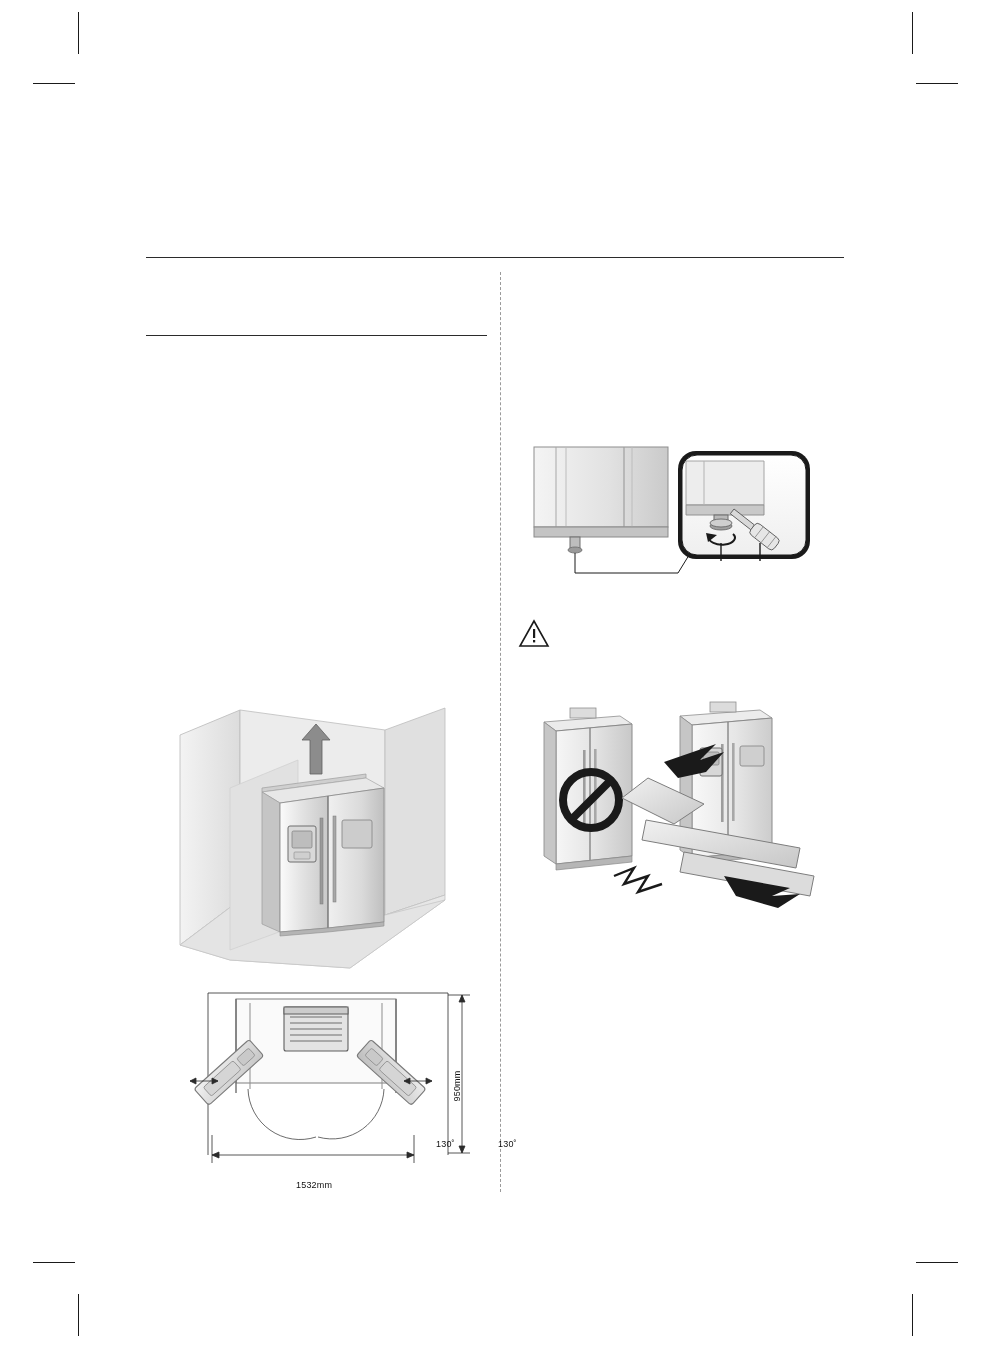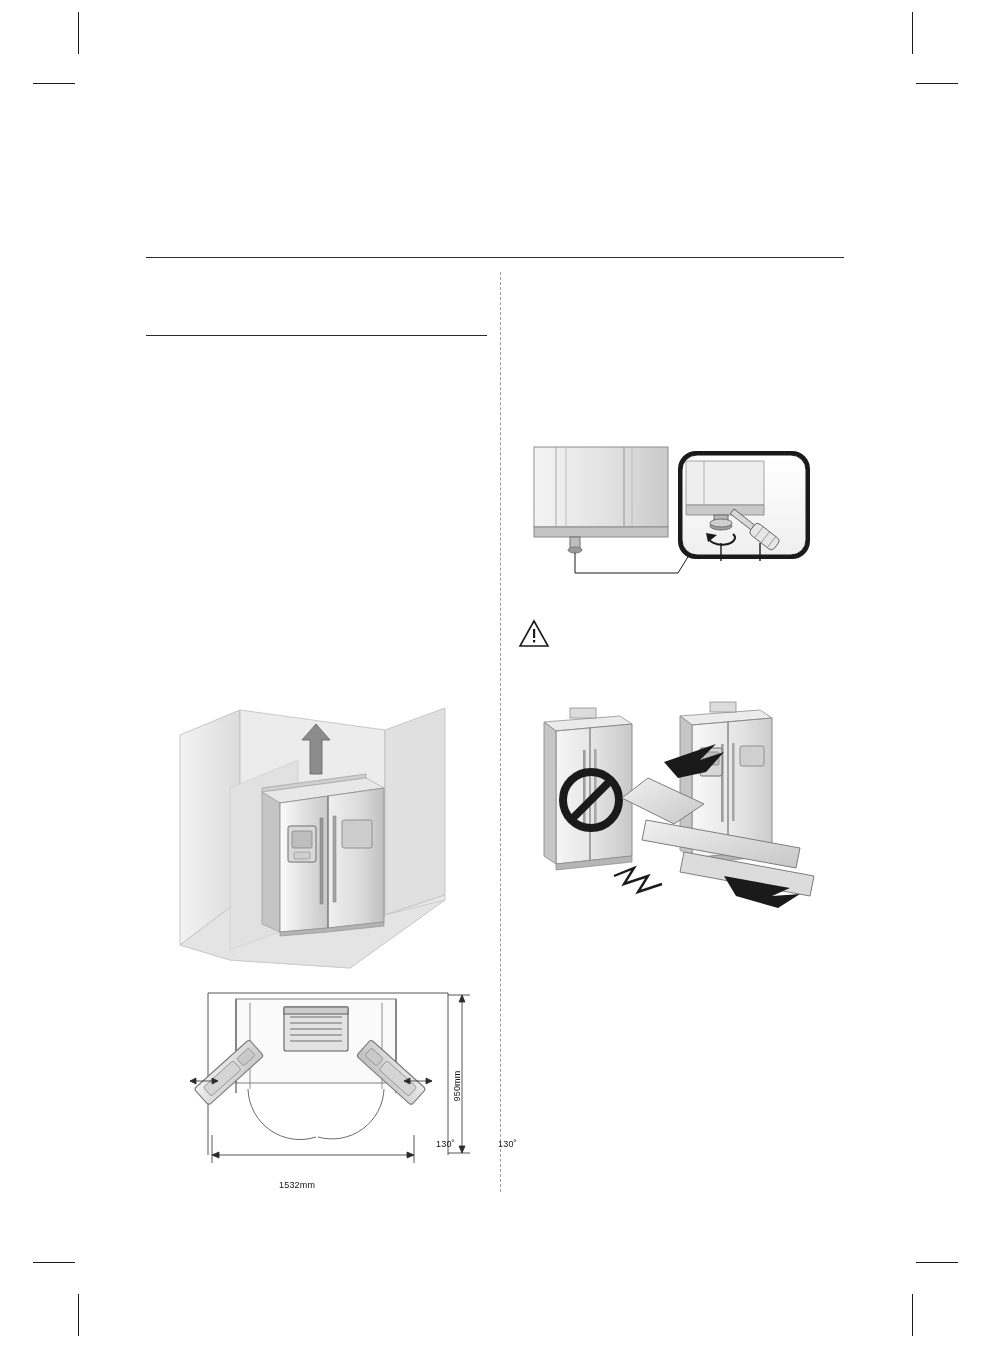--- a/index.html
+++ b/index.html
@@ -207,21 +207,21 @@
     <polygon points="284,10 281,17 287,17"></polygon>
     <polygon points="284,168 281,161 287,161"></polygon>
     <line x1="270" y1="10" x2="292" y2="10"></line>
     <line x1="270" y1="168" x2="292" y2="168"></line>
   </g>
 </svg>
 </div>
 
 <div class="dim-label" style="left:436px; top:1139px;">130˚</div>
 <div class="dim-label" style="left:498px; top:1139px;">130˚</div>
-<div class="dim-label" style="left:279px; top:1180px;">1532mm</div>
+<div class="dim-label" style="left:296px; top:1180px;">1532mm</div>
 <div class="dim-label rot" style="left:441px; top:1081px;">950mm</div>
 
 <div class="fig" style="left:528px; top:443px;">
 <svg width="288" height="140" viewBox="0 0 288 140" xmlns="http://www.w3.org/2000/svg">
   <defs>
     <linearGradient id="cabG" x1="0" y1="0" x2="1" y2="0">
       <stop offset="0%" stop-color="#f4f4f4"></stop>
       <stop offset="55%" stop-color="#e2e2e2"></stop>
       <stop offset="100%" stop-color="#cacaca"></stop>
     </linearGradient>

